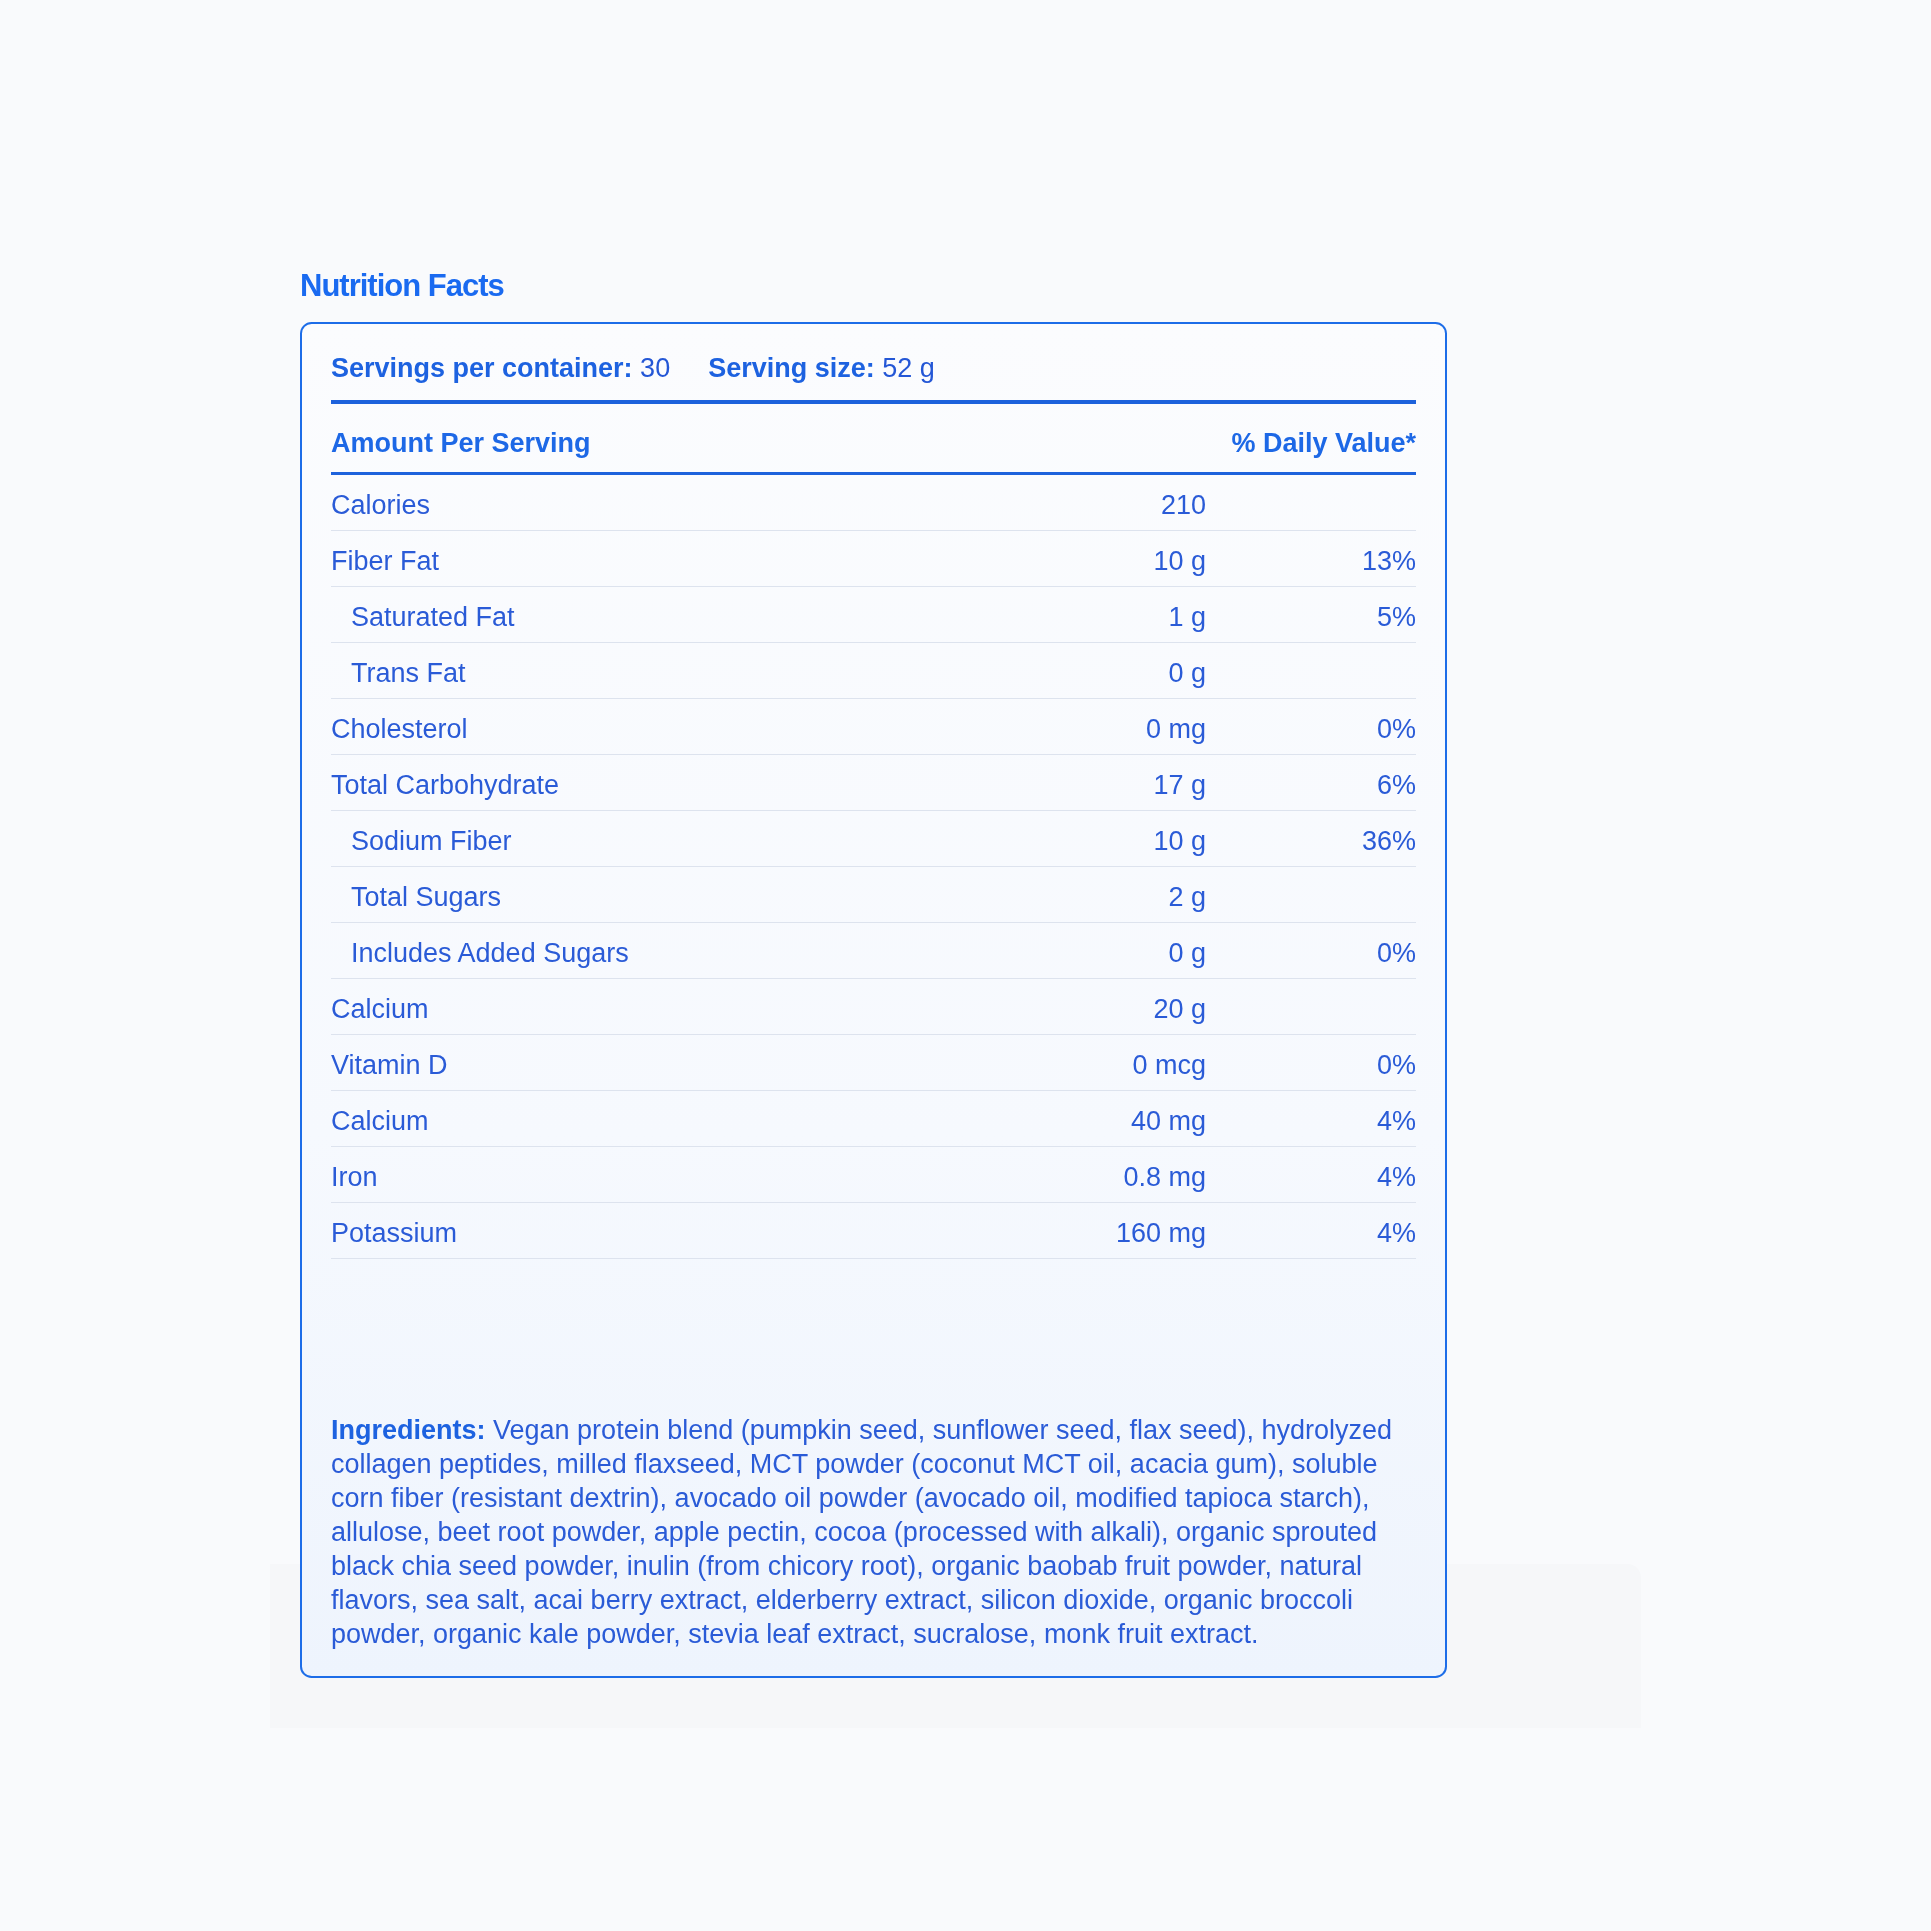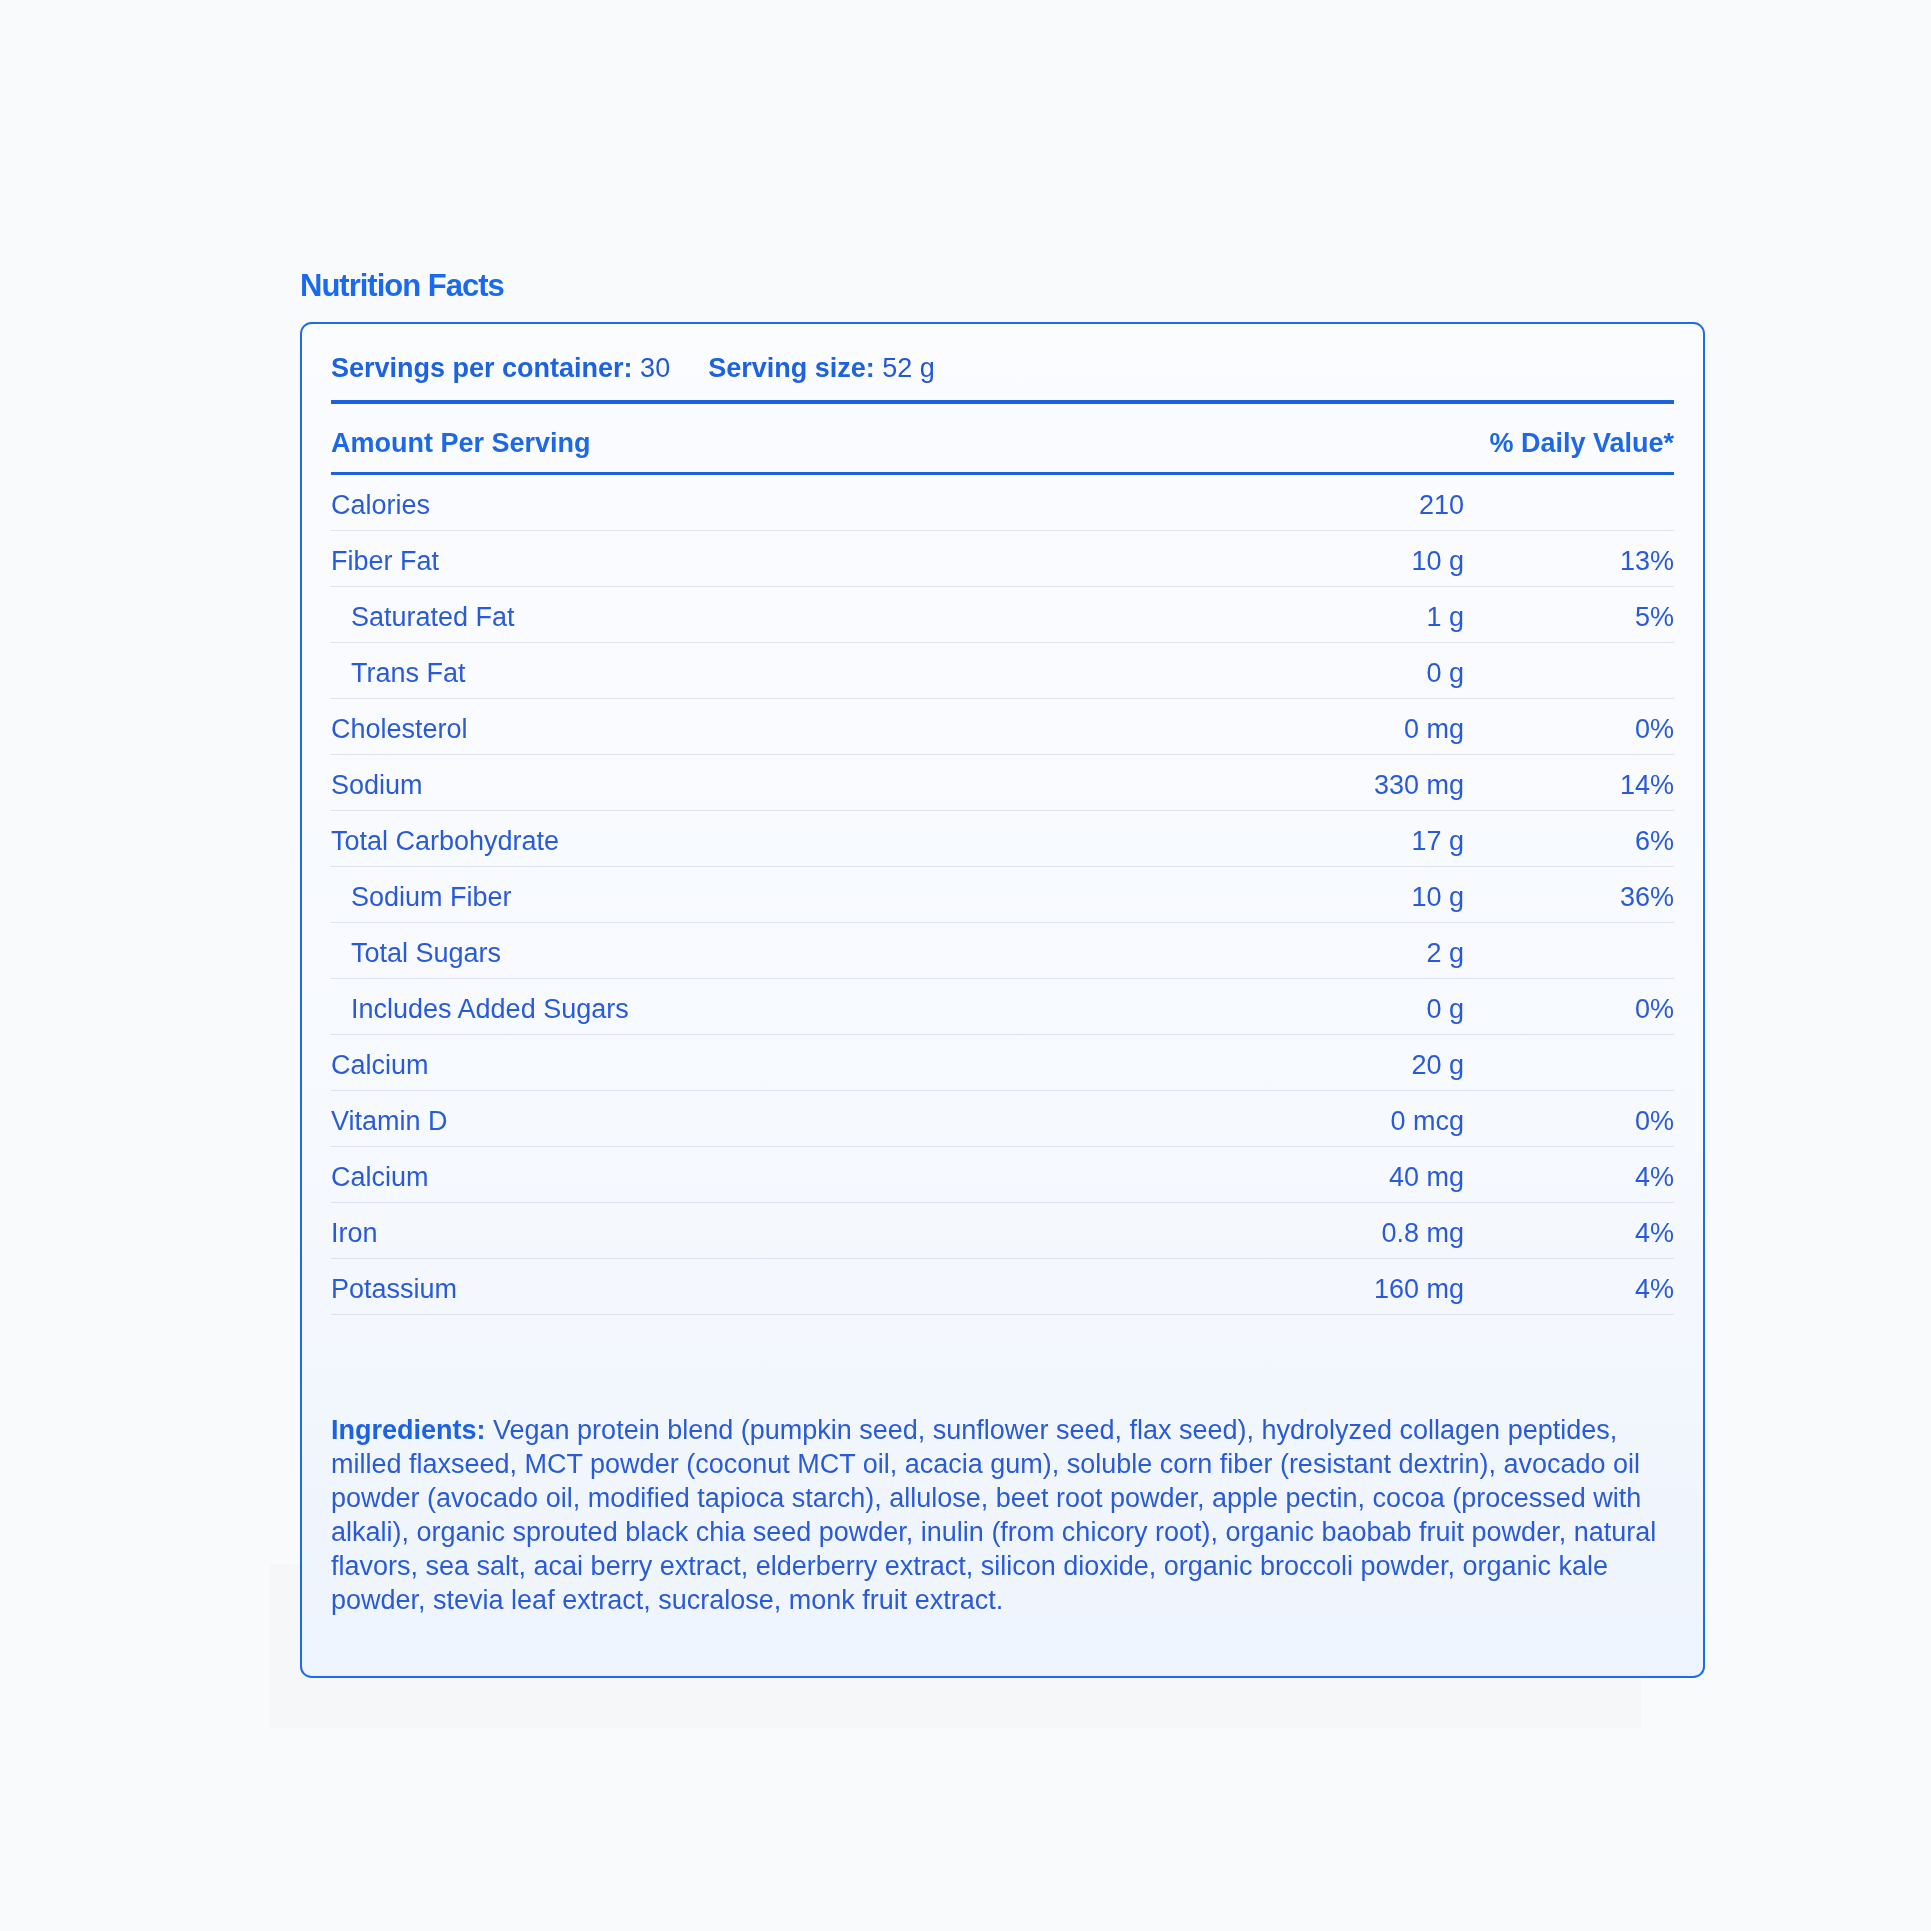--- a/index.html
+++ b/index.html
@@ -21,21 +21,21 @@
     top: 268px;
     font-size: 31px;
     font-weight: bold;
     color: #1a6af0;
     letter-spacing: -1px;
   }
   .card {
     position: absolute;
     left: 300px;
     top: 322px;
-    width: 1405px;
+    width: 1147px;
     height: 1356px;
     box-sizing: border-box;
     border: 2.9px solid #1d6de8;
     border-radius: 11.6px;
     background: linear-gradient(180deg, #fbfcfe 0%, #f6f9fe 60%, #eef4fd 100%);
     padding: 0 29px 0 29px;
   }
   .serving {
     position: absolute;
     left: 29px;
@@ -179,25 +179,20 @@
         <span class="name">Trans Fat</span>
         <span class="amt">0 g</span>
         <span class="dv"></span>
       </div>
       <div class="row">
         <span class="name">Cholesterol</span>
         <span class="amt">0 mg</span>
         <span class="dv">0%</span>
       </div>
       <div class="row">
-        <span class="name">Sodium</span>
-        <span class="amt">330 mg</span>
-        <span class="dv">14%</span>
-      </div>
-      <div class="row">
         <span class="name">Total Carbohydrate</span>
         <span class="amt">17 g</span>
         <span class="dv">6%</span>
       </div>
       <div class="row indent">
         <span class="name">Sodium Fiber</span>
         <span class="amt">10 g</span>
         <span class="dv">36%</span>
       </div>
       <div class="row indent">

